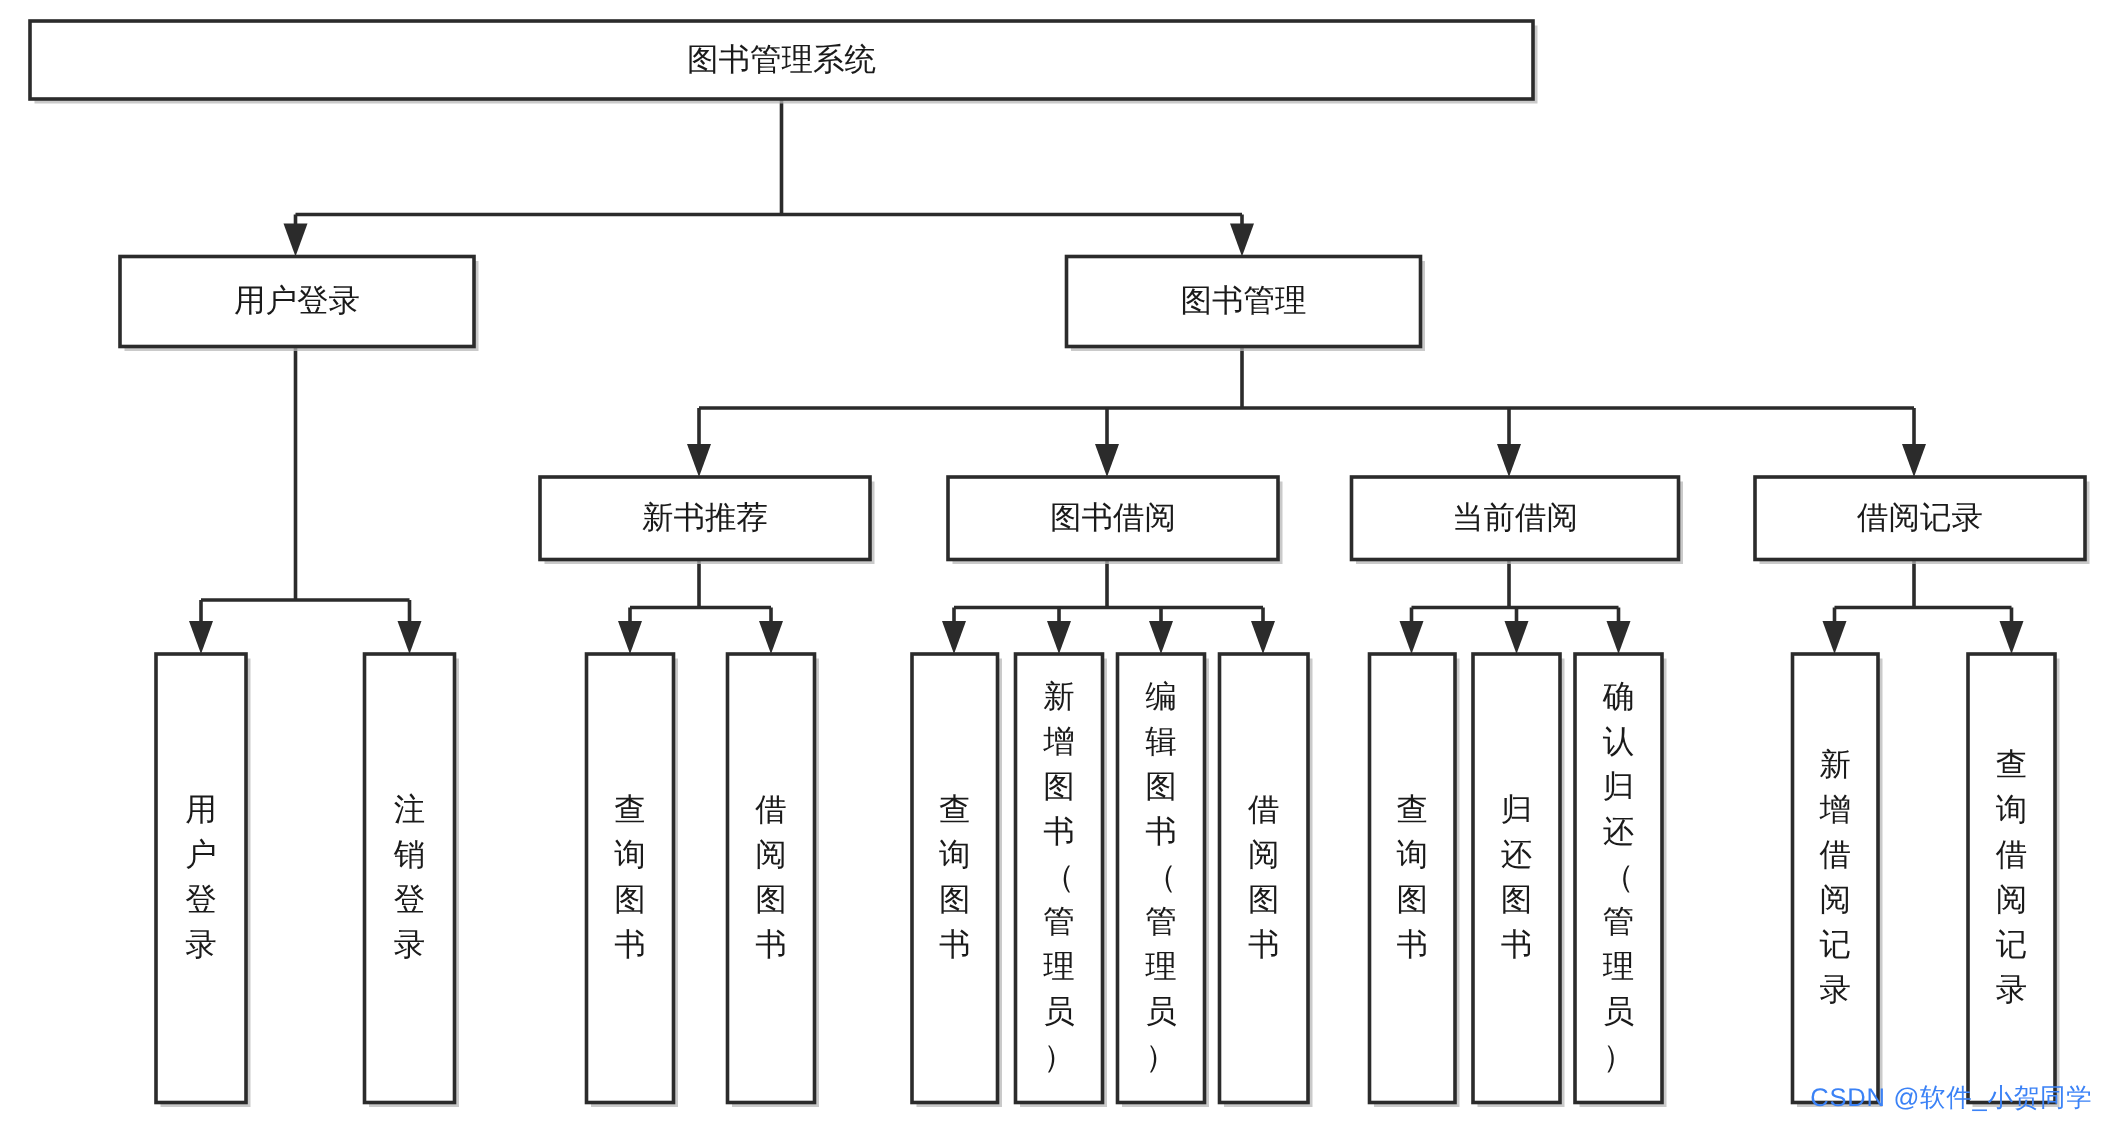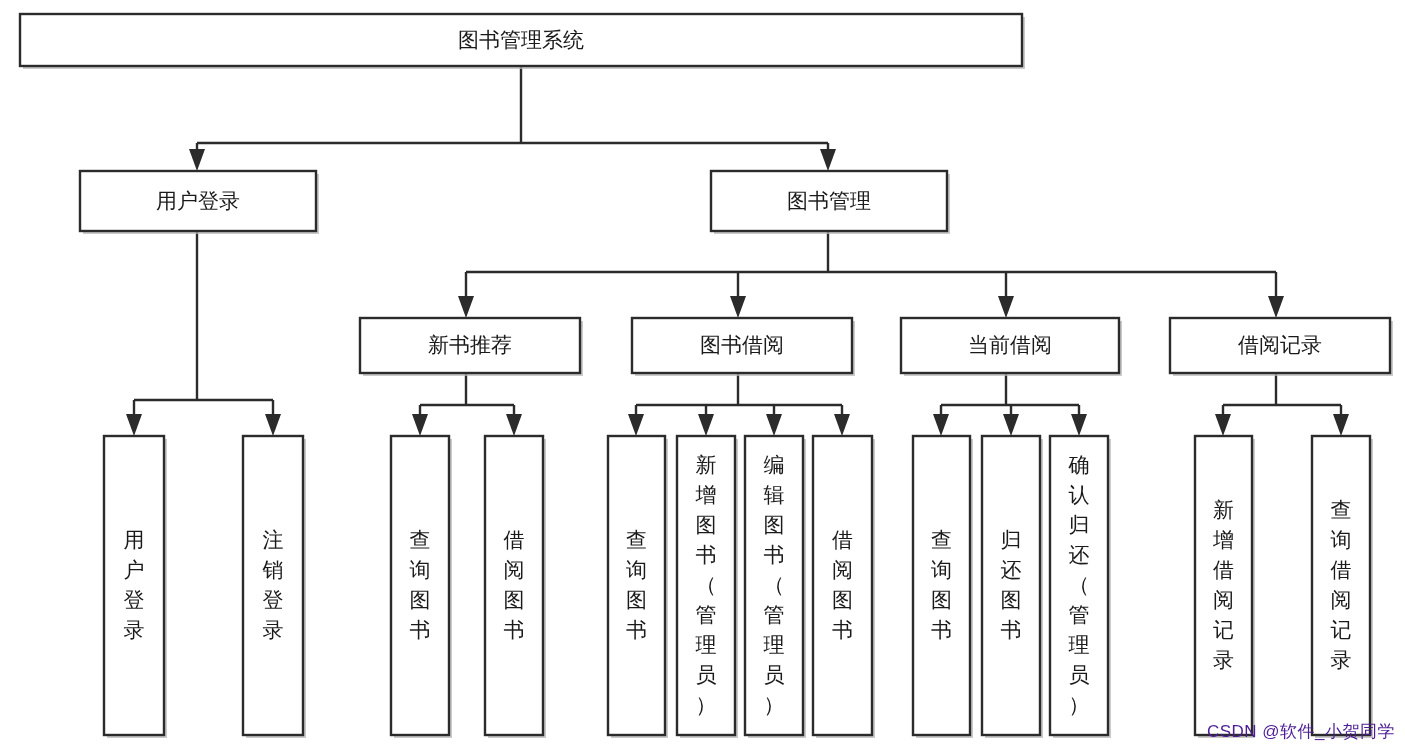--- a/index.html
+++ b/index.html
@@ -58,21 +58,21 @@
   .node-label.vertical {
     font-size: 21px;
     text-anchor: middle;
   }
   .watermark-text {
     position: absolute;
     right: 10px;
     bottom: 4px;
     font-family: "Liberation Sans", "DejaVu Sans", sans-serif;
     font-size: 17px;
-    color: #4c1d95;
+    color: #3b82f6;
     white-space: nowrap;
     letter-spacing: 0.5px;
     pointer-events: none;
   }
 </style>
 </head>
 <body>
 
 <div id="diagram-root">
 

